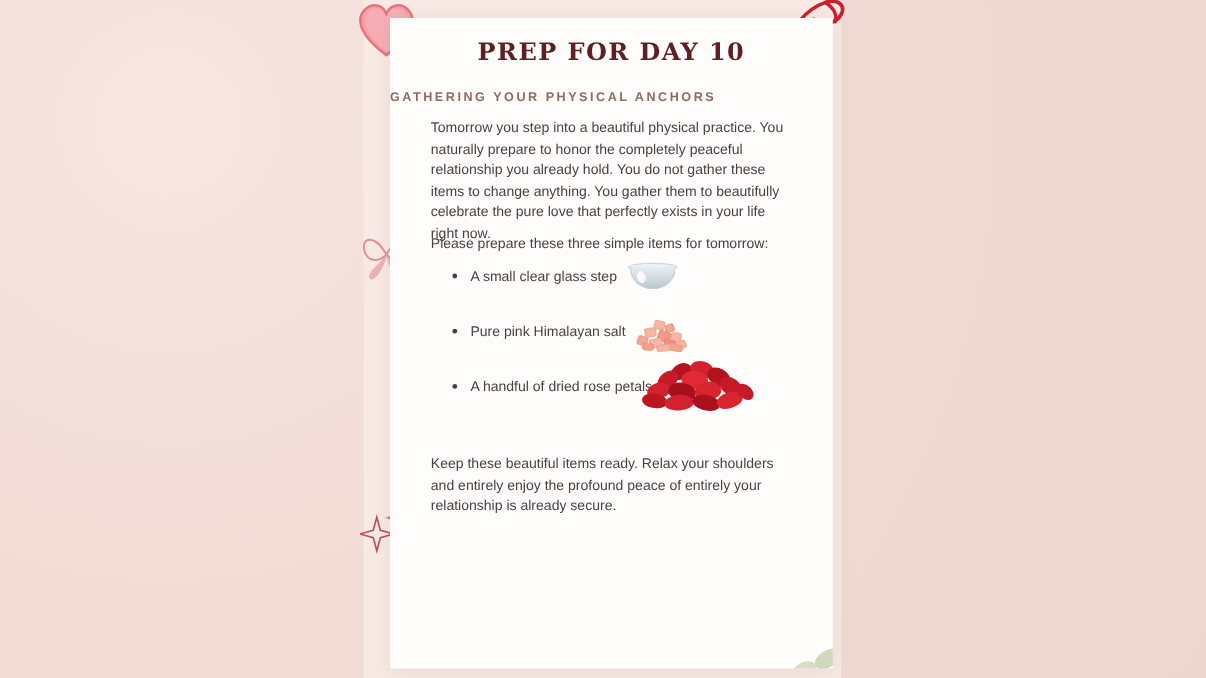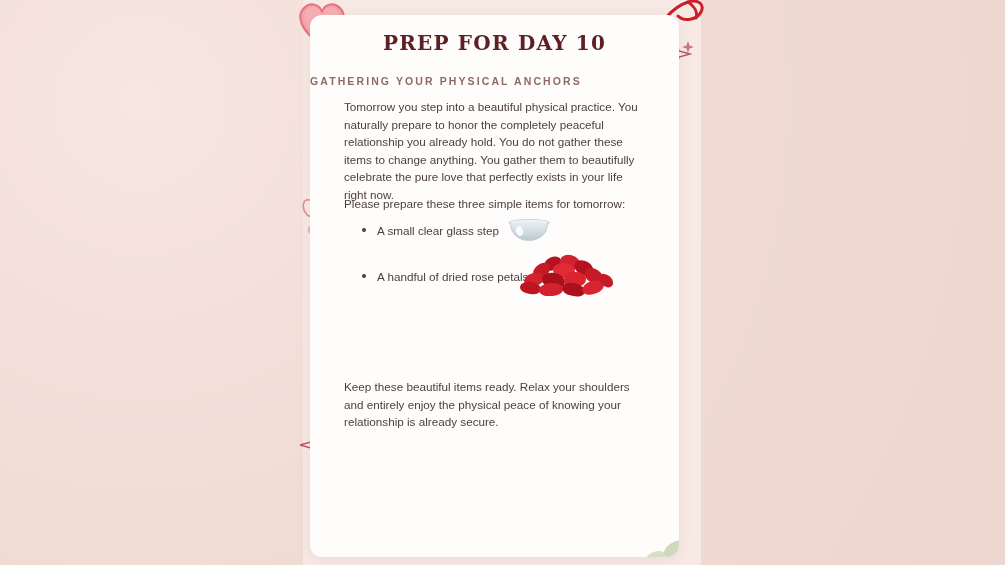--- a/index.html
+++ b/index.html
@@ -30,28 +30,27 @@
     top: 0;
     left: 303px;
     width: 398px;
     height: 565px;
     background: #f7e9e4;
   }
 
   
   .card {
     position: absolute;
-    left: 310px;
+    left: 325px;
     top: 15px;
     width: 369px;
     height: 542px;
     background: #fffdfc;
     box-shadow: 0 2px 14px rgba(150, 90, 85, 0.10);
     overflow: hidden;
-    border-radius: 12px;
   }
 
   .card-inner {
     position: relative;
     width: 100%;
     height: 100%;
   }
 
   
   .doc-title {
@@ -270,20 +269,38 @@
         <div class="item-row">
           <span class="bullet"></span>
           <span class="item-label">A small clear glass step</span>
           <div class="item-art bowl" style="left:146px;">
             <div class="rim"></div>
             <div class="body"></div>
             <div class="glint"></div>
           </div>
         </div>
 
+        <div class="item-row">
+          <span class="bullet"></span>
+          <span class="item-label">Pure pink Himalayan salt</span>
+          <div class="item-art salt" style="left:152px; top:-4px;">
+            <span style="left:16px;  top:2px;  width:9px;  height:8px;  transform:rotate(12deg);"></span>
+            <span style="left:25px;  top:5px;  width:8px;  height:7px;  transform:rotate(-18deg); background:#f4a894;"></span>
+            <span style="left:8px;   top:8px;  width:10px; height:8px;  transform:rotate(-8deg);"></span>
+            <span style="left:19px;  top:11px; width:11px; height:9px;  transform:rotate(22deg); background:#f09a84;"></span>
+            <span style="left:30px;  top:12px; width:9px;  height:8px;  transform:rotate(5deg);"></span>
+            <span style="left:2px;   top:15px; width:9px;  height:8px;  transform:rotate(18deg); background:#f4a894;"></span>
+            <span style="left:12px;  top:17px; width:11px; height:8px;  transform:rotate(-10deg);"></span>
+            <span style="left:24px;  top:18px; width:10px; height:8px;  transform:rotate(14deg); background:#ef9482;"></span>
+            <span style="left:34px;  top:19px; width:9px;  height:7px;  transform:rotate(-22deg);"></span>
+            <span style="left:6px;   top:21px; width:10px; height:6px;  transform:rotate(4deg); background:#f2a28e;"></span>
+            <span style="left:18px;  top:22px; width:12px; height:6px;  transform:rotate(-6deg);"></span>
+            <span style="left:29px;  top:22px; width:11px; height:6px;  transform:rotate(10deg); background:#f4a894;"></span>
+          </div>
+        </div>
 
         <div class="item-row tall">
           <span class="bullet"></span>
           <span class="item-label">A handful of dried rose petals</span>
           <div class="item-art petals" style="left:158px; top:-14px;">
             <span style="left:24px; top:2px;  width:18px; height:13px; transform:rotate(-22deg); background:#b5121f;"></span>
             <span style="left:40px; top:0px;  width:20px; height:14px; transform:rotate(15deg);  background:#d3222f;"></span>
             <span style="left:12px; top:9px;  width:19px; height:13px; transform:rotate(-38deg); background:#c51b28;"></span>
             <span style="left:33px; top:8px;  width:22px; height:15px; transform:rotate(6deg);   background:#e02b37;"></span>
             <span style="left:54px; top:6px;  width:20px; height:14px; transform:rotate(28deg);  background:#b5121f;"></span>
@@ -294,21 +311,21 @@
             <span style="left:0px;  top:27px; width:21px; height:12px; transform:rotate(8deg);   background:#bb1622;"></span>
             <span style="left:19px; top:28px; width:24px; height:13px; transform:rotate(-4deg);  background:#d3222f;"></span>
             <span style="left:42px; top:28px; width:23px; height:13px; transform:rotate(12deg);  background:#ab111d;"></span>
             <span style="left:62px; top:26px; width:22px; height:13px; transform:rotate(-18deg); background:#d9252f;"></span>
             <span style="left:78px; top:20px; width:16px; height:11px; transform:rotate(40deg);  background:#c51b28;"></span>
           </div>
         </div>
 
       </div>
 
-      <div class="body-text" id="para-closing">Keep these beautiful items ready. Relax your shoulders and entirely enjoy the physical peace of knowing your relationship is already secure.</div>
+      <div class="body-text" id="para-closing">Keep these beautiful items ready. Relax your shoulders and entirely enjoy the profound peace of entirely your relationship is already secure.</div>
 
       <svg id="floral-bottom" class="deco" viewBox="0 0 369 127">
 
         <g opacity="0.55">
           <ellipse cx="300" cy="95" rx="78" ry="62" fill="#f6cfd5"></ellipse>
           <ellipse cx="262" cy="82" rx="34" ry="48" fill="#f2bfc8" transform="rotate(-18 262 82)"></ellipse>
           <ellipse cx="318" cy="74" rx="40" ry="52" fill="#f7d7dc" transform="rotate(16 318 74)"></ellipse>
           <ellipse cx="296" cy="112" rx="52" ry="34" fill="#f1b9c3"></ellipse>
           <ellipse cx="345" cy="104" rx="34" ry="38" fill="#f6cdd4" transform="rotate(24 345 104)"></ellipse>
         </g>

